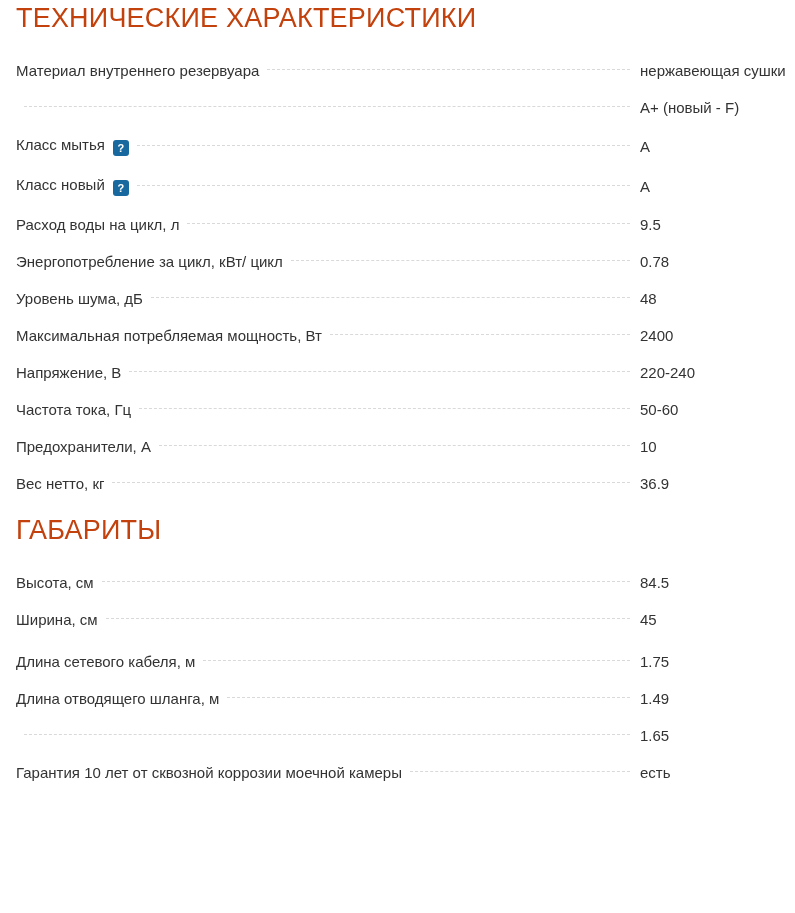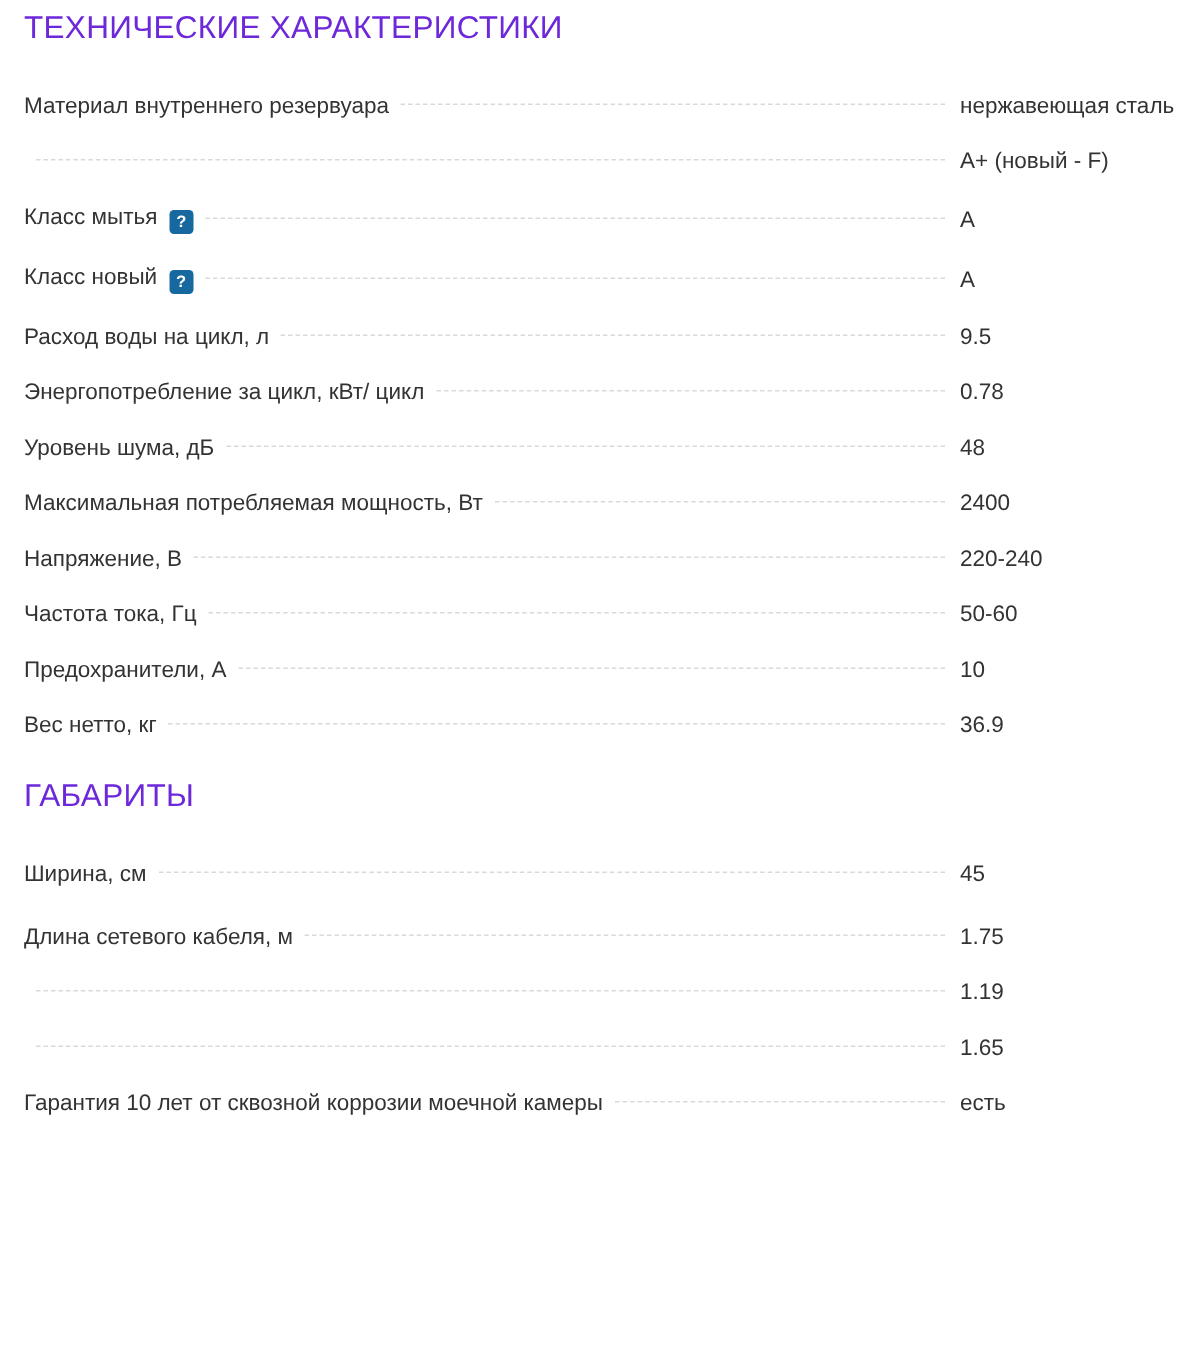--- a/index.html
+++ b/index.html
@@ -12,24 +12,24 @@
     width: 795px;
     height: 913px;
     box-sizing: border-box;
     padding: 6px 0 0 16px;
     background: #ffffff;
     overflow: hidden;
   }
   .section { margin: 0; }
   .section + .section { margin-top: 26px; }
   .section-title {
-    font-size: 21px;
+    font-size: 27px;
     line-height: 25px;
     font-weight: 400;
-    color: #6d28d9;
+    color: #c2410c;
     margin: 0 0 32px 0;
     letter-spacing: 0.2px;
   }
   .spec-row {
     display: flex;
     align-items: center;
     margin-bottom: 21px;
   }
   .spec-label {
     flex: 0 0 auto;
@@ -74,21 +74,21 @@
 <body>
 
 <div class="page">
   <div id="sections-root">
   <section class="section">
     <h2 class="section-title">ТЕХНИЧЕСКИЕ ХАРАКТЕРИСТИКИ</h2>
     <div class="rows">
   <div class="spec-row">
     <span class="spec-label"><span class="label-text">Материал внутреннего резервуара</span></span>
     <span class="leader"></span>
-    <span class="spec-value">нержавеющая сталь</span>
+    <span class="spec-value">нержавеющая сушки</span>
   </div>
 
   <div class="spec-row">
     <span class="leader"></span>
     <span class="spec-value">A+ (новый - F)</span>
   </div>
 
   <div class="spec-row">
     <span class="spec-label"><span class="label-text">Класс мытья</span><span class="help-icon">?</span></span>
     <span class="leader"></span>
@@ -147,41 +147,47 @@
     <span class="spec-label"><span class="label-text">Вес нетто, кг</span></span>
     <span class="leader"></span>
     <span class="spec-value">36.9</span>
   </div>
 </div>
   </section>
 
   <section class="section">
     <h2 class="section-title">ГАБАРИТЫ</h2>
     <div class="rows">
+  <div class="spec-row">
+    <span class="spec-label"><span class="label-text">Высота, см</span></span>
+    <span class="leader"></span>
+    <span class="spec-value">84.5</span>
+  </div>
 
   <div class="spec-row">
     <span class="spec-label"><span class="label-text">Ширина, см</span></span>
     <span class="leader"></span>
     <span class="spec-value">45</span>
   </div>
 
 </div>
   </section>
 
   <section class="section">
     <div class="rows">
   <div class="spec-row">
     <span class="spec-label"><span class="label-text">Длина сетевого кабеля, м</span></span>
     <span class="leader"></span>
     <span class="spec-value">1.75</span>
   </div>
 
   <div class="spec-row">
-    <span class="leader"></span>
-    <span class="spec-value">1.19</span>
+    <span class="spec-label"><span class="label-text">Длина отводящего шланга, м</span></span>
+    <span class="leader"></span>
+    <span class="spec-value">1.49</span>
   </div>
 
   <div class="spec-row">
     <span class="leader"></span>
     <span class="spec-value">1.65</span>
   </div>
 
   <div class="spec-row">
     <span class="spec-label"><span class="label-text">Гарантия 10 лет от сквозной коррозии моечной камеры</span></span>
     <span class="leader"></span>

